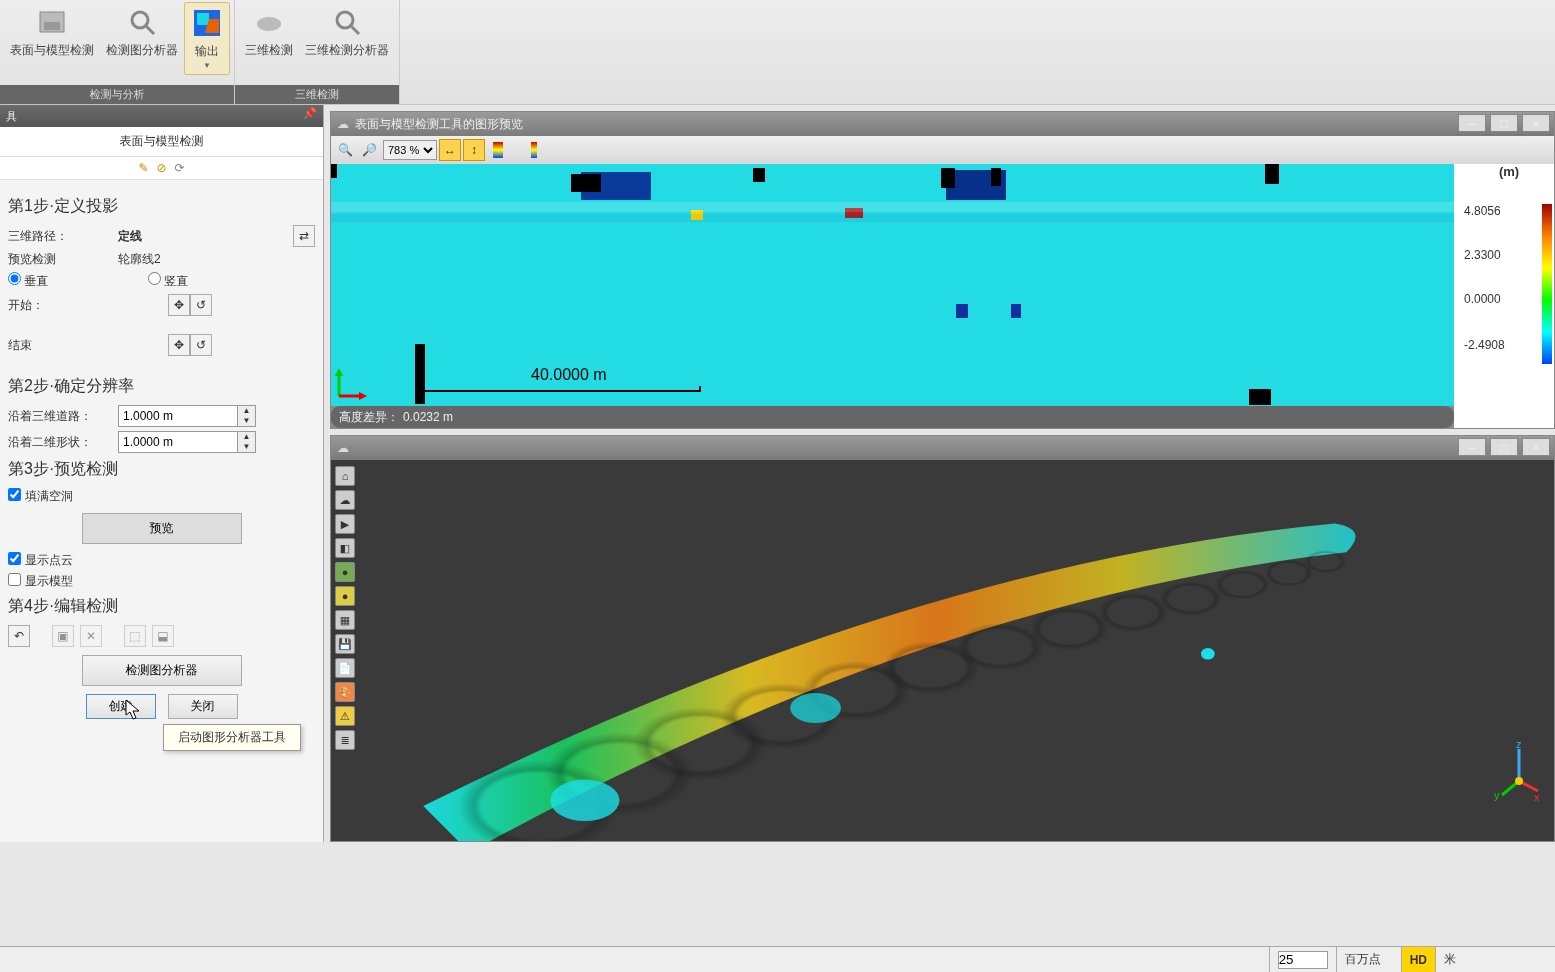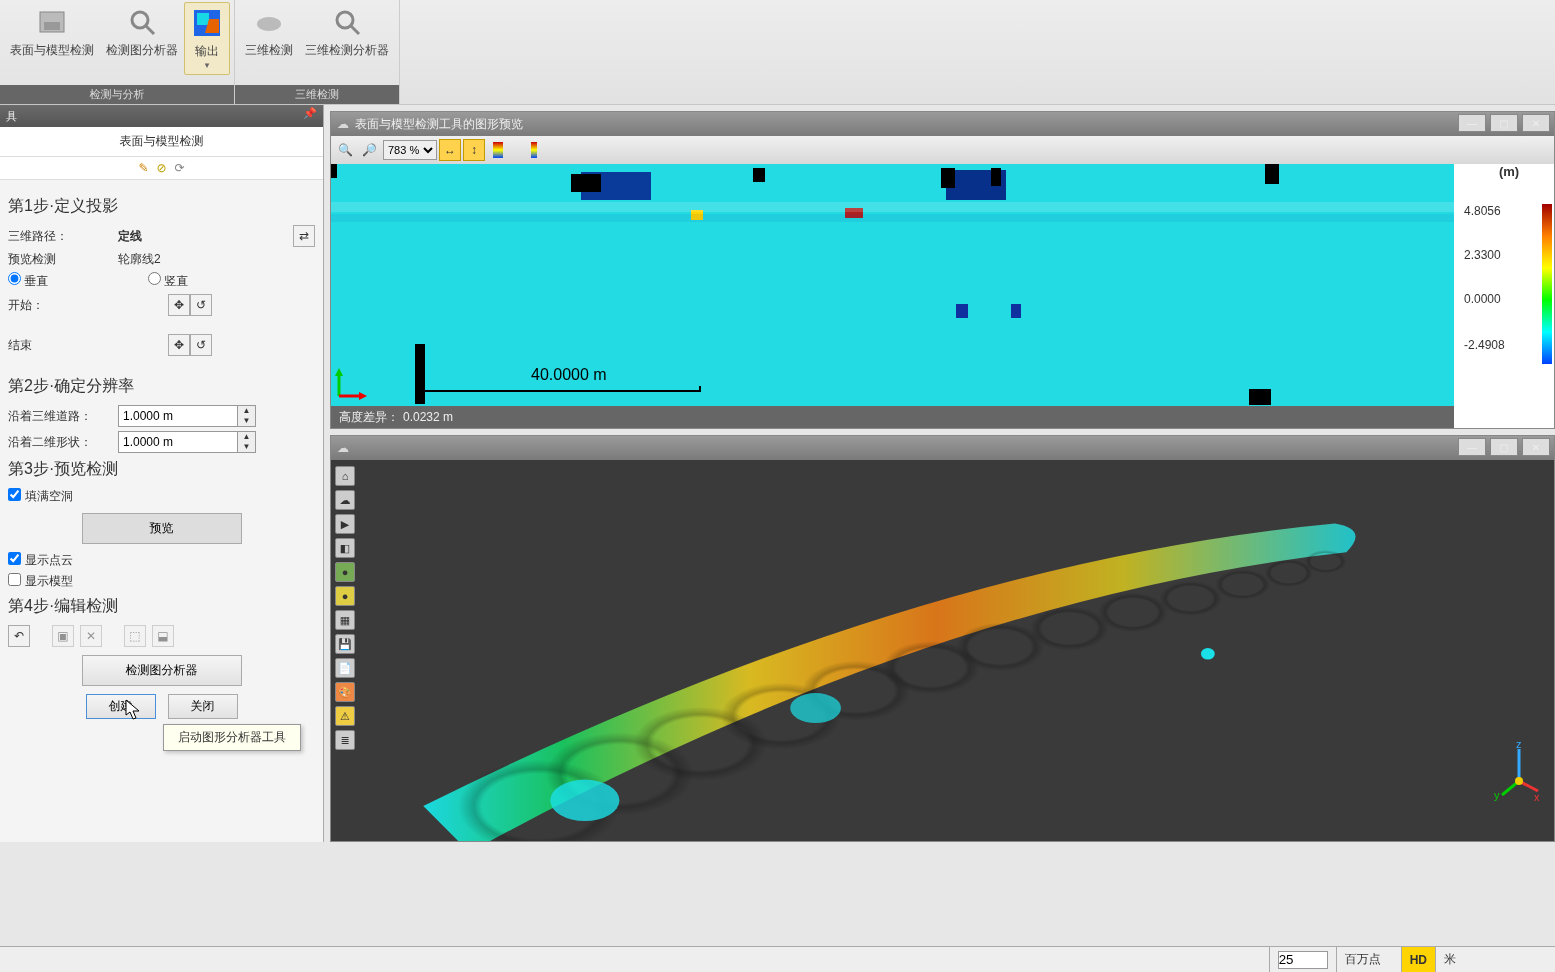--- a/index.html
+++ b/index.html
@@ -48,21 +48,21 @@
 .view-toolbar { height: 28px; background: linear-gradient(#f0f0f0,#d8d8d8); display: flex; align-items: center; padding: 0 4px; gap: 2px; }
 .zoom-sel { height: 20px; border: 1px solid #999; font-size: 11px; }
 .tbtn { width: 22px; height: 22px; display: inline-flex; align-items: center; justify-content: center; cursor: pointer; }
 .tbtn.y { background: #ffd24d; border: 1px solid #c49a00; }
 
 .canvas2d { position: relative; background: #23dbe3; overflow: hidden; }
 .canvas2d .blot { position: absolute; }
 .scale-bar { position: absolute; left: 90px; bottom: 14px; height: 6px; width: 280px; border: 2px solid #000; border-top: none; }
 .scale-lbl { position: absolute; left: 200px; bottom: 22px; color: #000; font-size: 16px; font-weight: 500; }
 .axis-ind { position: absolute; left: 2px; bottom: 4px; }
-.statusbar { height: 22px; background: #666; color: #eee; display: flex; align-items: center; padding: 0 8px; font-size: 12px; }
+.statusbar { height: 22px; background: #666; color: #eee; display: flex; align-items: center; padding: 0 8px; font-size: 12px; border-radius: 9px; }
 
 .legend { position: absolute; right: 0; top: 0; width: 90px; height: 260px; background: transparent; }
 .legend-title { text-align: center; font-weight: bold; font-size: 13px; }
 .legend-grad { position: absolute; right: 2px; top: 40px; width: 10px; height: 160px;
   background: linear-gradient(to bottom, #a00000, #ff8000, #ffff00, #00ff00, #00ffff, #0040ff); }
 .legend-lbl { position: absolute; left: 0; font-size: 12px; }
 
 .canvas3d { flex: 1; background: #3a3a3a; position: relative; overflow: hidden; }
 .side-tb { position: absolute; left: 4px; top: 6px; display: flex; flex-direction: column; gap: 4px; }
 .side-tb .sbtn { width: 20px; height: 20px; background: #ccc; border: 1px solid #888; border-radius: 2px; cursor: pointer; display: flex; align-items: center; justify-content: center; font-size: 11px; }

